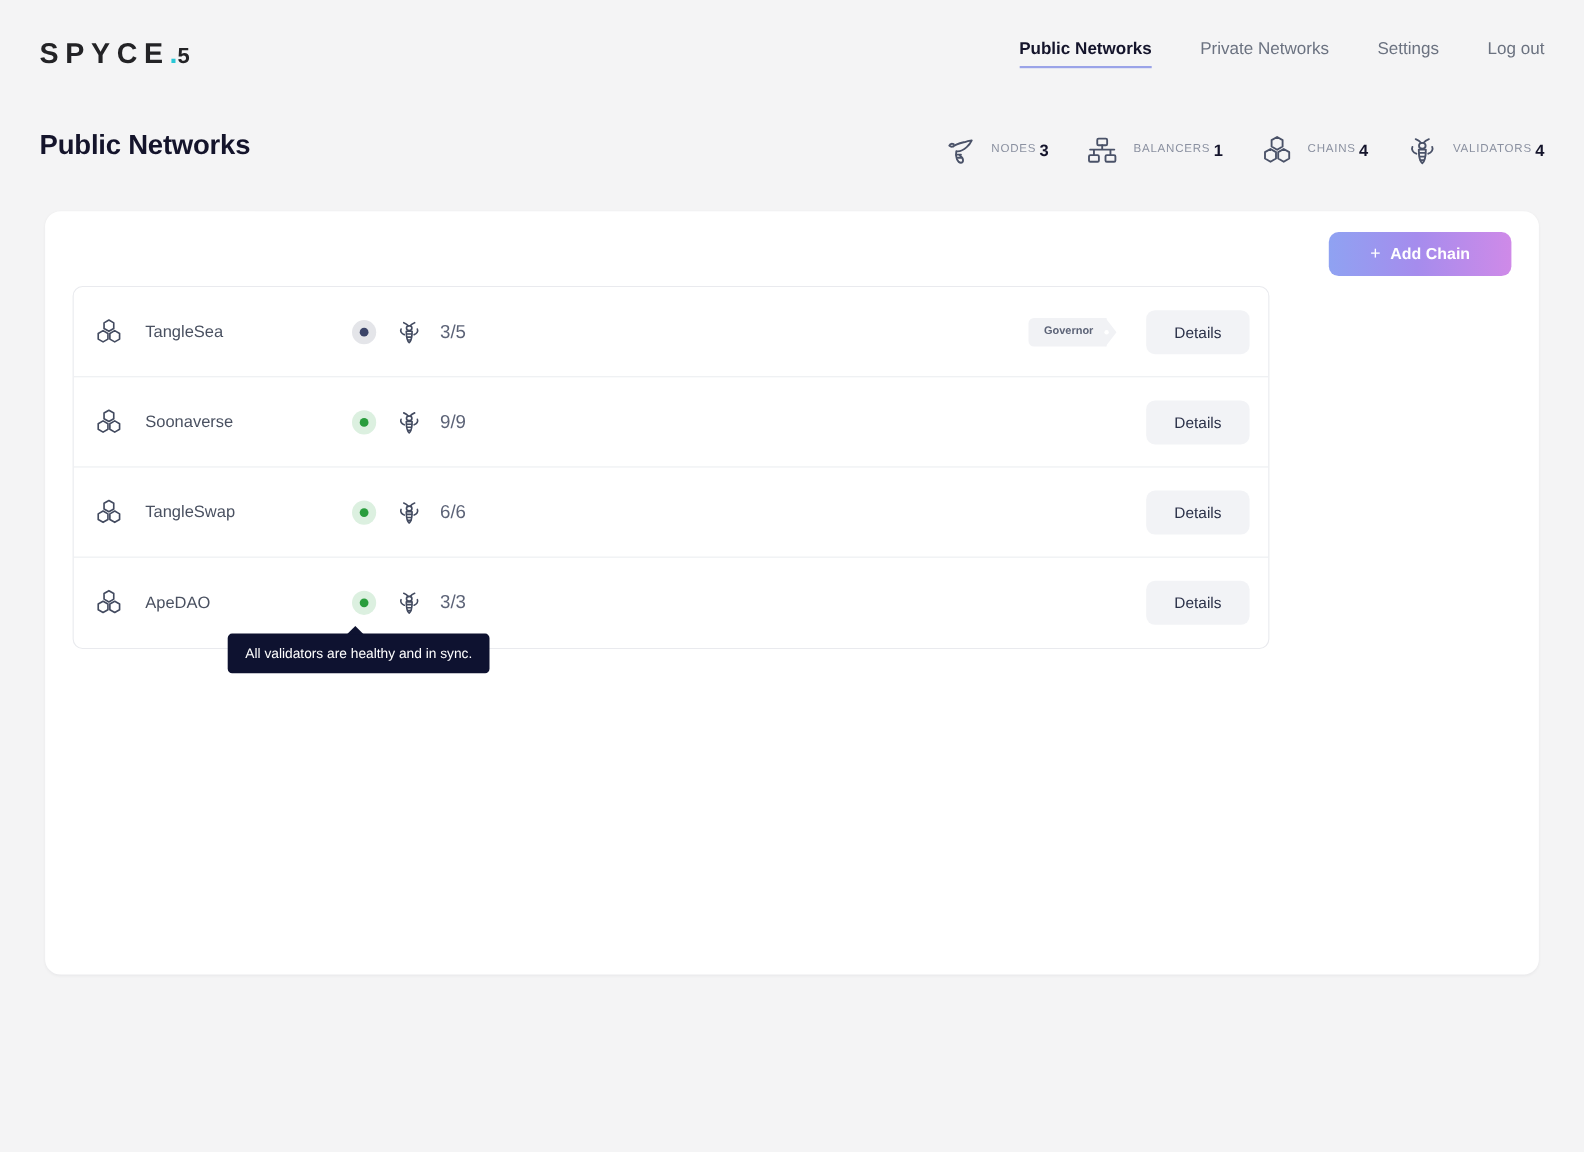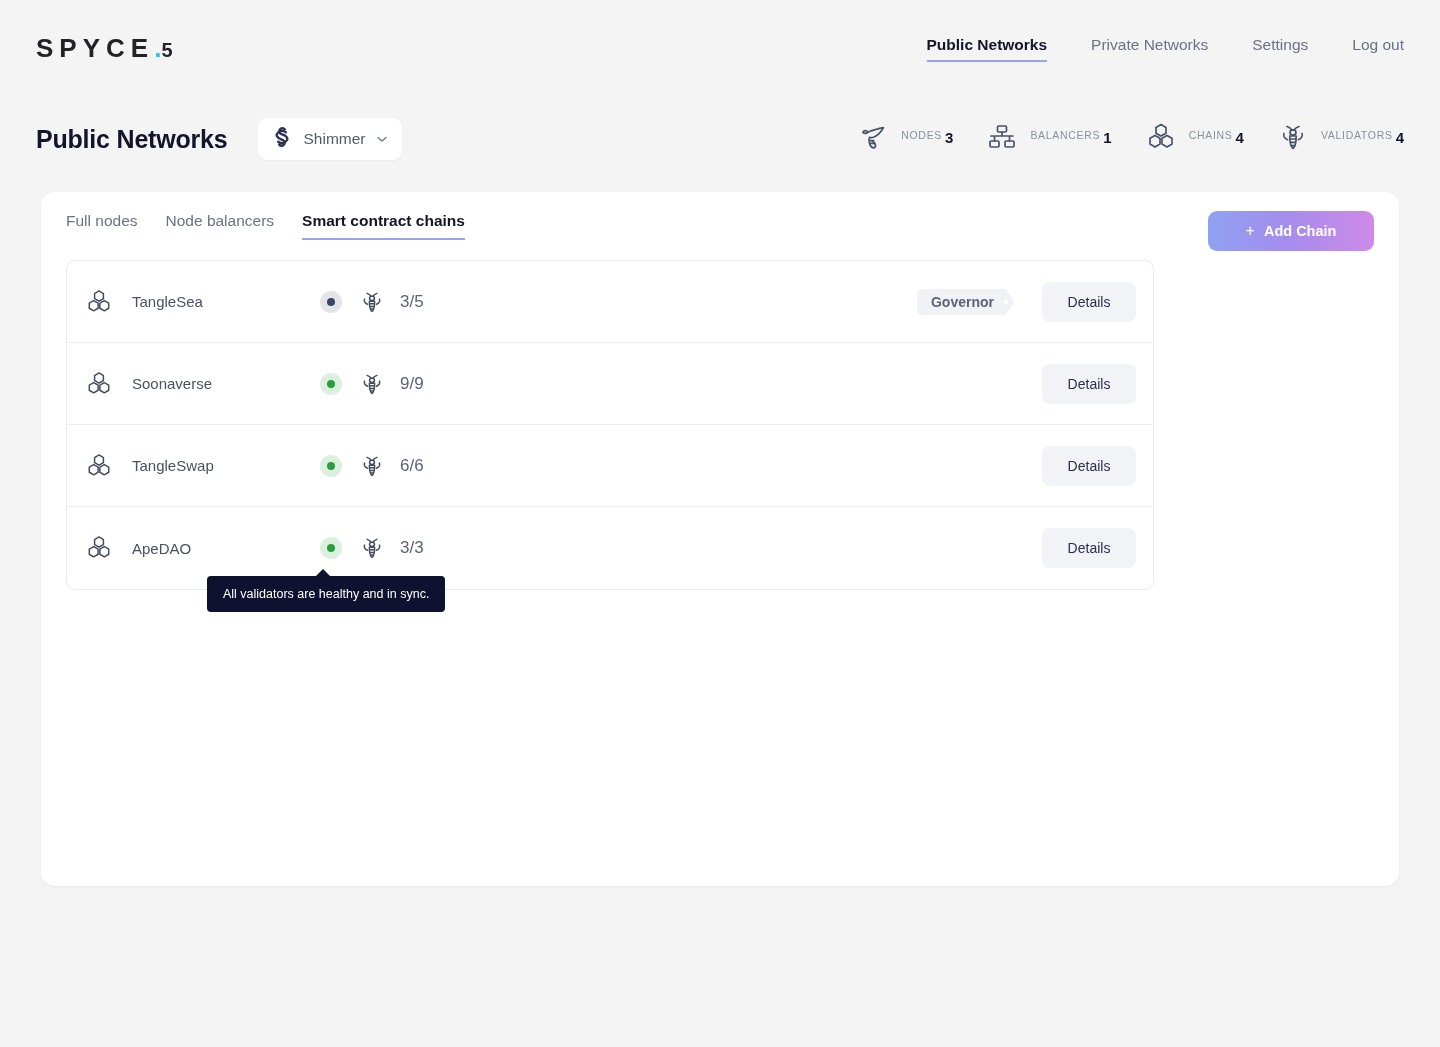--- a/index.html
+++ b/index.html
@@ -114,21 +114,21 @@
 
   .beeico { width: 28px; height: 28px; color: #434b60; margin-left: 16px; flex: 0 0 auto; }
   .count { font-size: 17px; color: #5c6377; margin-left: 14px; }
 
   .rowright { margin-left: auto; display: flex; align-items: center; gap: 14px; padding-right: 17px; }
 
   .govtag {
     position: relative; height: 26px; background: #f1f2f5;
     border-radius: 5px 0 0 5px; display: flex; align-items: center;
     padding: 0 12px 0 14px;
-    font-size: 14px; color: #5c6377; font-weight: 700;
+    font-size: 10px; color: #5c6377; font-weight: 700;
   }
   .govtag:after {
     content: ""; position: absolute; right: -9px; top: 0;
     width: 0; height: 0;
     border-top: 13px solid transparent;
     border-bottom: 13px solid transparent;
     border-left: 10px solid #f1f2f5;
   }
   .govtag .hole {
     position: absolute; right: -2px; top: 11px;
@@ -172,34 +172,20 @@
     <div class="mainnav">
       <div class="navitem active">Public Networks</div>
       <div class="navitem">Private Networks</div>
       <div class="navitem">Settings</div>
       <div class="navitem">Log out</div>
     </div>
   </div>
 
   <div class="titlerow">
     <div class="pagetitle">Public Networks</div>
-    <div class="netselect">
-      <span>
-        <svg width="24" height="24" viewBox="0 0 24 24" fill="none">
-          <path d="M15.8 7.2A6 6 0 0 0 6.6 9.6c0 3 2.4 4 4.6 4.8 2.2.8 3.6 1.4 3.6 3.2a3.2 3.2 0 0 1-5.6 2" stroke="#2c3350" stroke-width="2.4" stroke-linecap="round"></path>
-          <path d="M8.2 16.8A6 6 0 0 0 17.4 14.4c0-3-2.4-4-4.6-4.8-2.2-.8-3.6-1.4-3.6-3.2a3.2 3.2 0 0 1 5.6-2" stroke="#2c3350" stroke-width="2.4" stroke-linecap="round"></path>
-        </svg>
-      </span>
-      <span class="name">Shimmer</span>
-      <span>
-        <svg class="chev" viewBox="0 0 12 12" fill="none">
-            <path d="M2 4.5 6 8l4-3.5" stroke="#6b7280" stroke-width="1.3" stroke-linecap="round" stroke-linejoin="round"></path>
-          </svg>
-      </span>
-    </div>
   </div>
 
   <div class="stats">
 
     <div class="stat">
       <span>
         <svg class="ico" viewBox="0 0 34 34" fill="none" stroke="currentColor" stroke-width="1.7" stroke-linecap="round" stroke-linejoin="round">
           <path d="M11 11c-1.6-.6-3.4 0-4 1.4.9.9 2.4 1.2 3.6.7"></path>
           <path d="M10.6 13.1c2.2-2.2 6.5-3 11.3-4.2 2.2-.6 4.2-1 5.5-1.3-1 2.2-2.6 4.4-4.6 6.2-2.9 2.6-6.3 4-8.7 3.8"></path>
           <path d="M13.4 17.4c-.6 2.3-.5 5 .5 7.2.9 2 2.3 3.3 3.6 3.3 1.2 0 2-1 2-2.3 0-1.6-1.2-3.2-3-4.3"></path>
@@ -253,25 +239,20 @@
       </span>
       <span class="txt">
         <span class="lbl">VALIDATORS</span>
         <span class="val">4</span>
       </span>
     </div>
   </div>
 
   <div class="card">
 
-    <div class="tabsrow">
-      <div class="tab">Full nodes</div>
-      <div class="tab">Node balancers</div>
-      <div class="tab active">Smart contract chains</div>
-    </div>
 
     <button class="addbtn">
       <span class="plus">+</span>
       <span>Add Chain</span>
     </button>
 
     <div class="list">
 
       <div class="row">
         <span class="chainicon">

